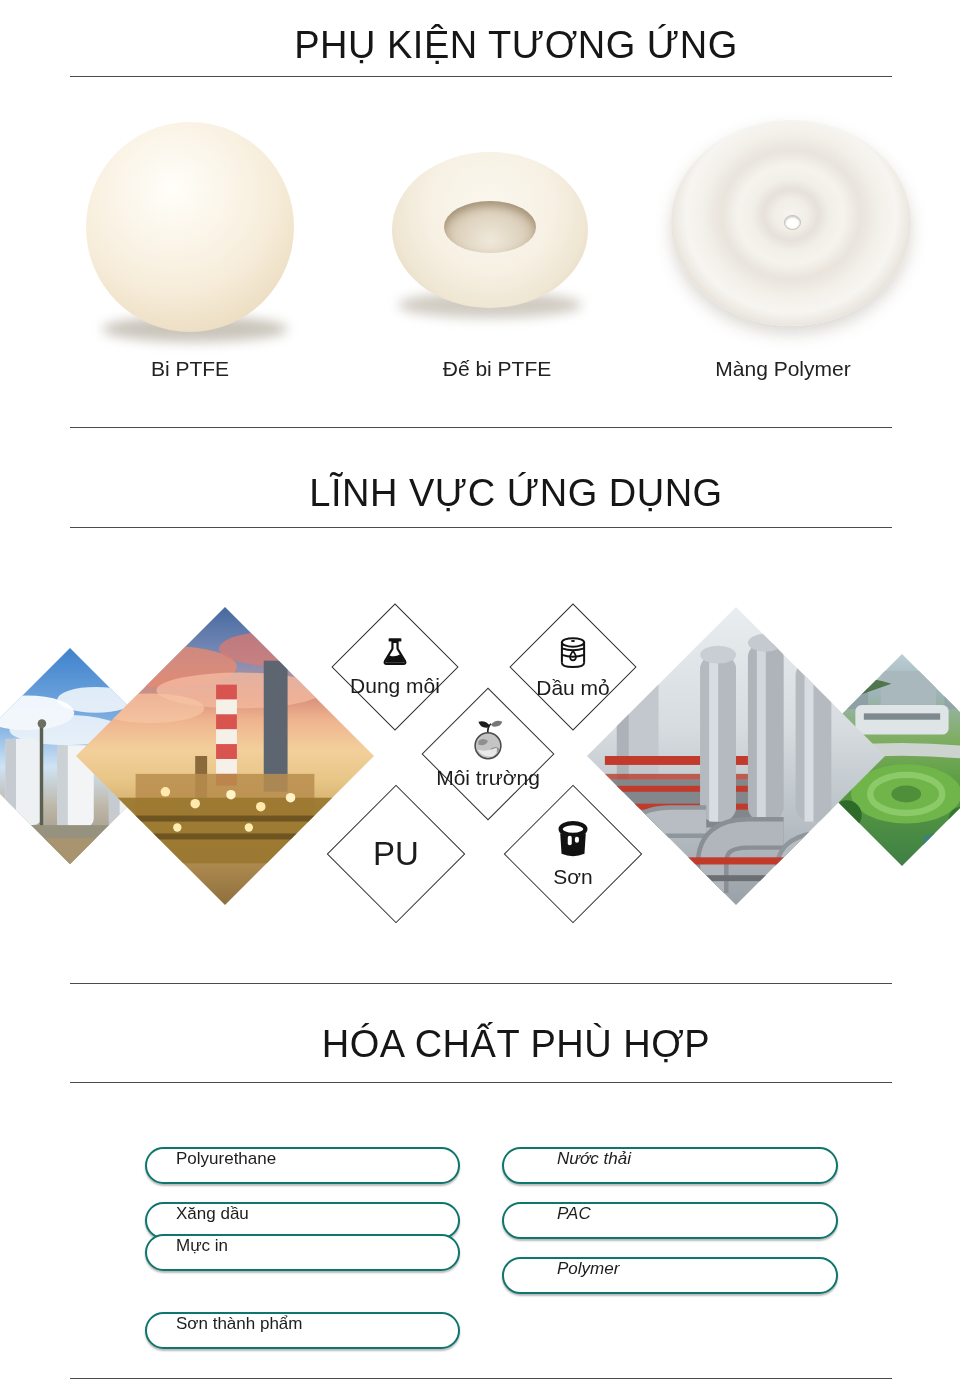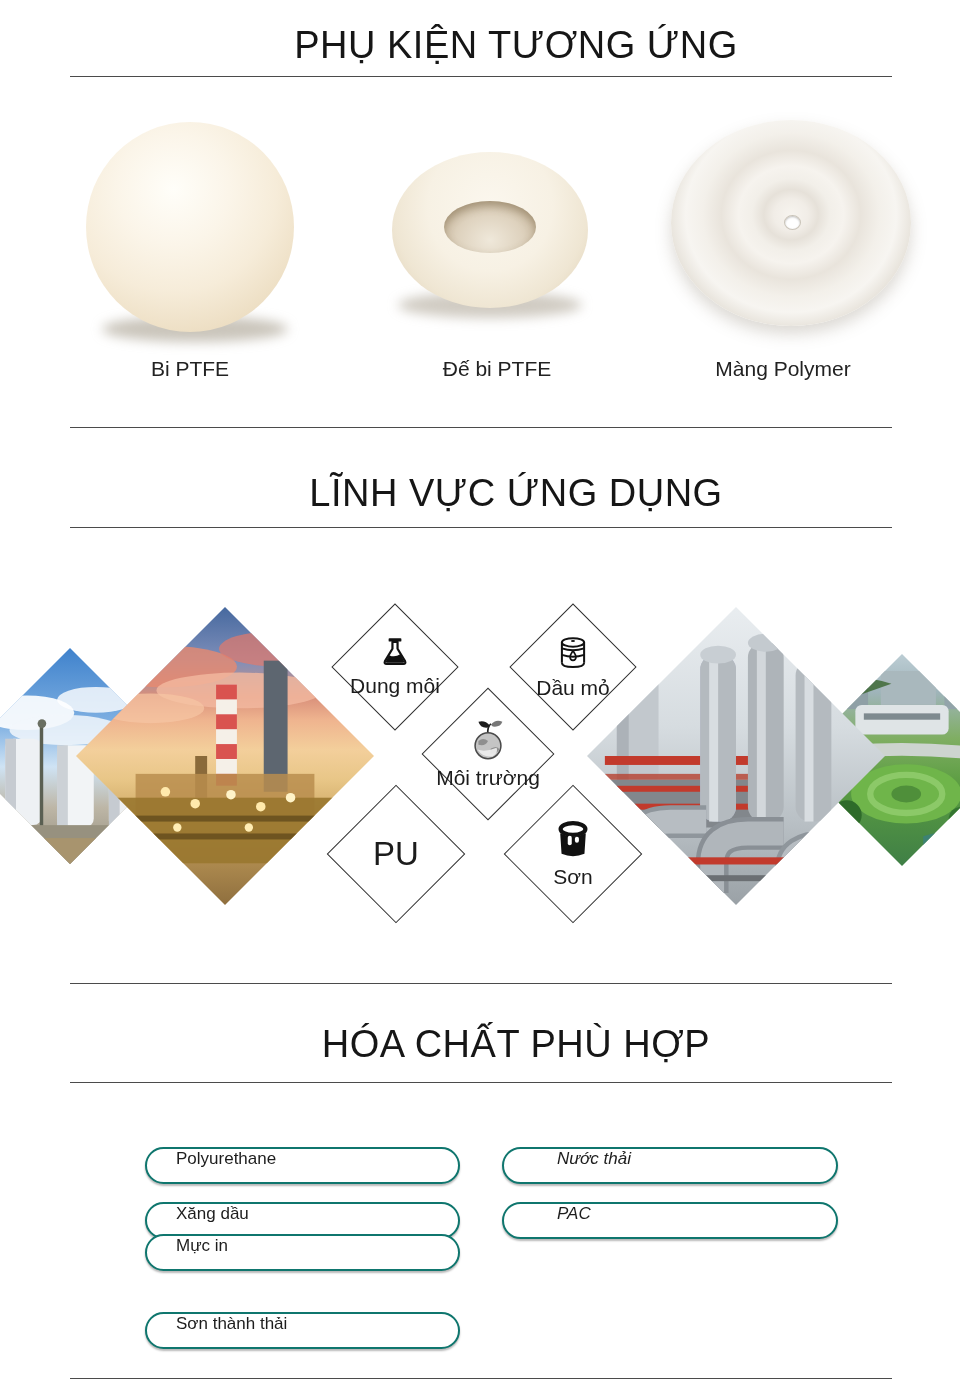--- a/index.html
+++ b/index.html
@@ -280,25 +280,28 @@
   <div class="pill pill-left" style="top:1147px;">
       <span>Polyurethane</span>
     </div>
   <div class="pill pill-left" style="top:1202px;">
       <span>Xăng dầu</span>
     </div>
   <div class="pill pill-left" style="top:1206px;margin-top:28px;">
       <span>Mực in</span>
     </div>
   <div class="pill pill-left" style="top:1312px;">
-      <span>Sơn thành thải</span>
+      <span>Sơn thành phẩm</span>
     </div>
 
   <div class="pill pill-right" style="top:1147px;">
       <span>Nước thải</span>
     </div>
   <div class="pill pill-right" style="top:1202px;">
       <span>PAC</span>
     </div>
+  <div class="pill pill-right" style="top:1257px;">
+      <span>Polymer</span>
+    </div>
 
   <div class="hline" style="top:1378px;"></div>
 
 </div>
 
 </body></html>

